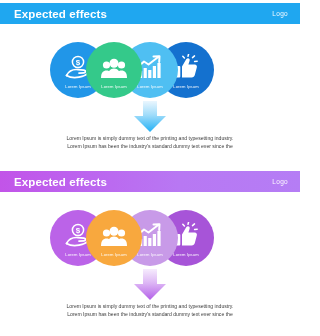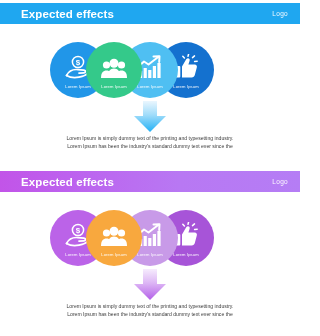--- a/index.html
+++ b/index.html
@@ -11,21 +11,21 @@
   .page{ width:300px; height:336px; display:flex; flex-direction:column; background:#fff; }
 
   .panel{ position:relative; width:300px; height:167px; background:#ffffff; overflow:hidden; }
   .panel.second{ height:168px; }
   .gap{ height:1px; background:#ffffff; }
 
   
   .hdr{
     position:absolute; left:0; top:3px; width:300px; height:21px;
     display:flex; align-items:center; justify-content:space-between;
-    padding:0 12px 0 21px;
+    padding:0 12px 0 14px;
   }
   .hdr.blue{ background:#1fa7f0; }
   .hdr.purple{ background:linear-gradient(90deg,#c254e8 0%,#bd61ee 22%,#b878f3 60%,#b57df5 100%); }
   .hdr-title{
     color:#ffffff; font-size:11.5px; font-weight:bold; letter-spacing:.1px;
     white-space:nowrap;
   }
   .hdr-logo{ color:#ffffff; font-size:6.5px; letter-spacing:.3px; opacity:.95; }
 
   

